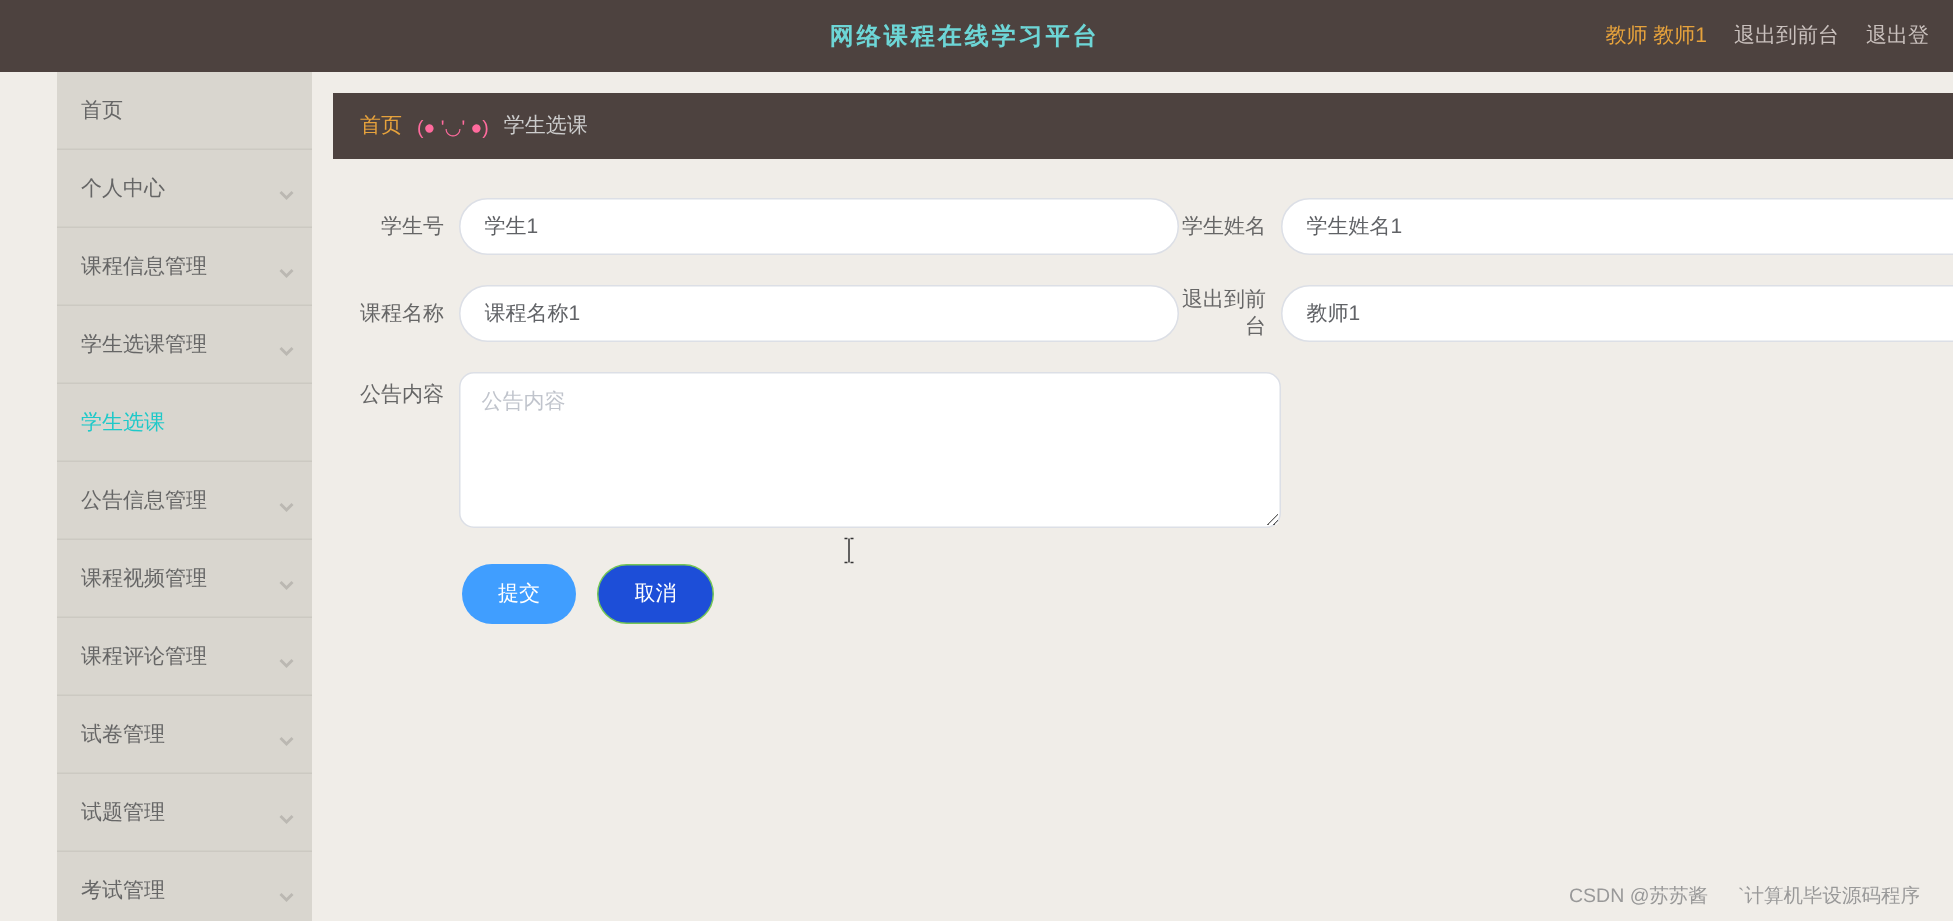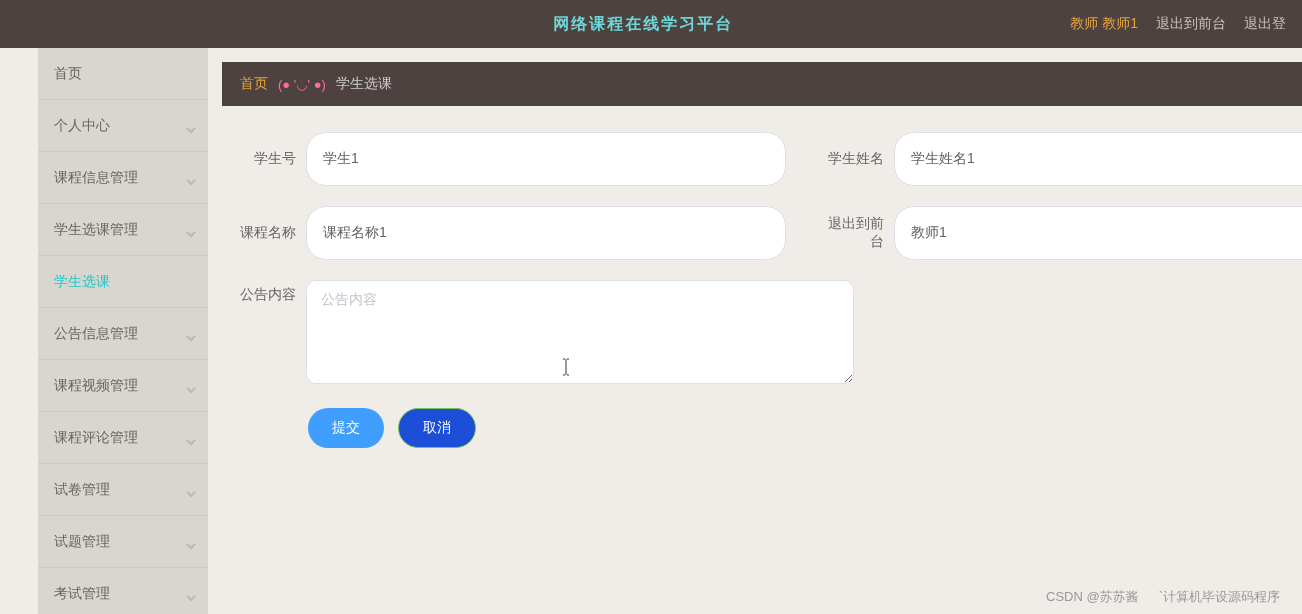--- a/index.html
+++ b/index.html
@@ -114,21 +114,20 @@
     .breadcrumb-current {
       color: #ccc;
       font-size: 14px;
     }
     .form-area {
       padding: 26px 16px 30px 16px;
       background: #f0ede8;
     }
     .form-row {
       display: flex;
-      gap: 40px;
       margin-bottom: 20px;
     }
     .form-item {
       display: flex;
       align-items: center;
       gap: 10px;
     }
     .form-item.wide {
       align-items: flex-start;
     }
@@ -136,21 +135,21 @@
       padding-top: 6px;
     }
     .form-label {
       width: 58px;
       text-align: right;
       color: #666;
       font-size: 14px;
       flex-shrink: 0;
     }
     .form-input {
-      height: 54px;
+      height: 38px;
       border: 1px solid #dcdfe6;
       border-radius: 20px;
       padding: 0 16px;
       font-size: 14px;
       color: #606266;
       outline: none;
       background: #fff;
     }
     .form-input.w480 {
       width: 480px;

